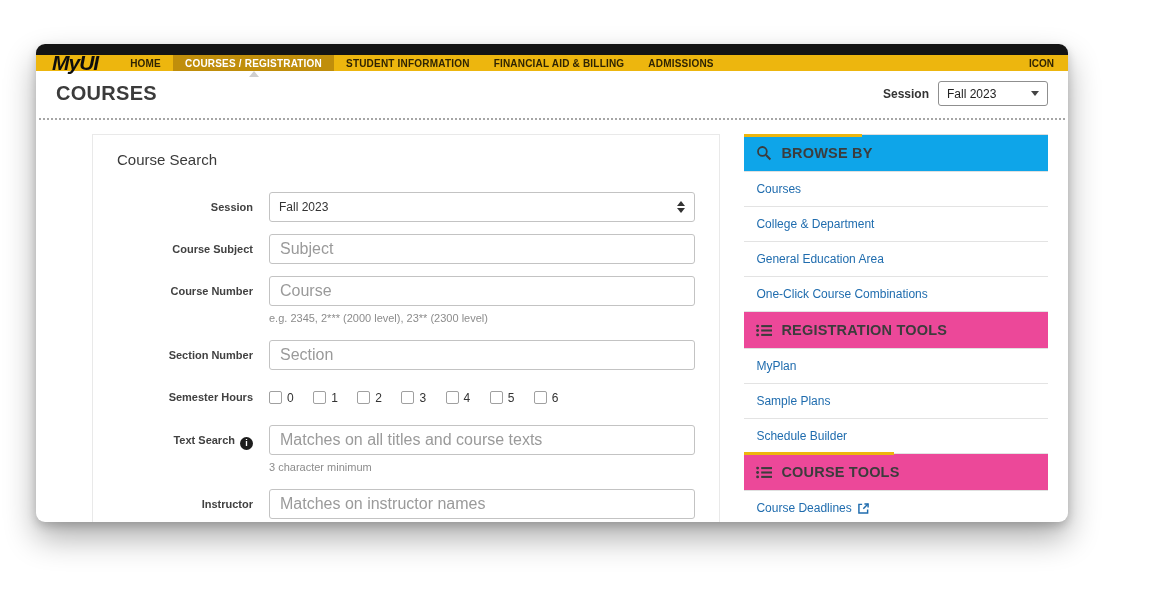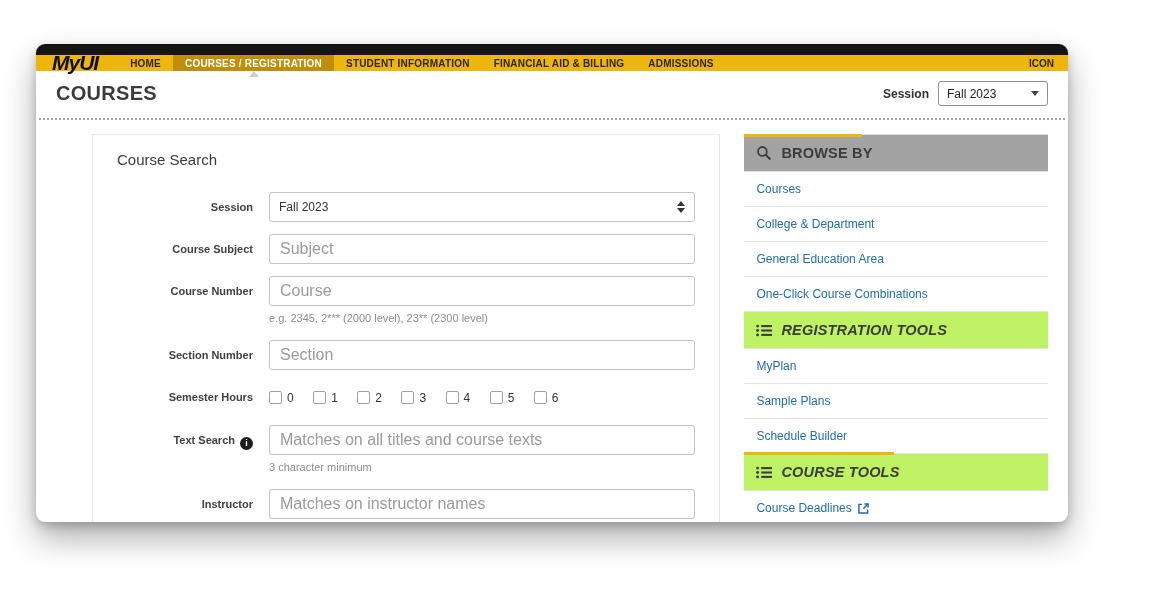--- a/index.html
+++ b/index.html
@@ -78,22 +78,22 @@
     background: #1d1d1d; color: #fff; font-size: 9px; font-weight: 700;
     align-items: center; justify-content: center; margin-left: 5px; vertical-align: -2px;
     font-style: normal; }
 
   
   .sidebar { width: 316px; position: relative; border-top: 1px solid #ddd; }
   .sidebar::before { content: ""; position: absolute; top: -1px; left: 0; width: 118px;
     height: 3px; background: #edb60e; z-index: 2; }
   .sb-header { display: flex; align-items: center; gap: 9px; padding: 10px 12px;
     font-size: 14.5px; font-weight: 700; color: #3c3c3c; letter-spacing: 0.2px;
-    background: #a3a3a3; border-bottom: 1px solid #e0e0e0; }
-  .sb-header.gray { background: #bef264; font-style: italic; }
+    background: #0ea5e9; border-bottom: 1px solid #e0e0e0; }
+  .sb-header.gray { background: #ec4899; }
   .sb-item { display: flex; align-items: center; gap: 6px; padding: 10px 12px;
     font-size: 12px; color: #1f6cae; border-bottom: 1px solid #e3e3e3; background: #fff;
     text-decoration: none; cursor: pointer; position: relative; }
   .sb-item.gold-under::after { content: ""; position: absolute; left: 0; bottom: -2px;
     width: 150px; height: 3px; background: #edb60e; z-index: 2; }
   .sb-icon { display: inline-flex; flex: none; }
 </style>
 </head>
 <body>
 

